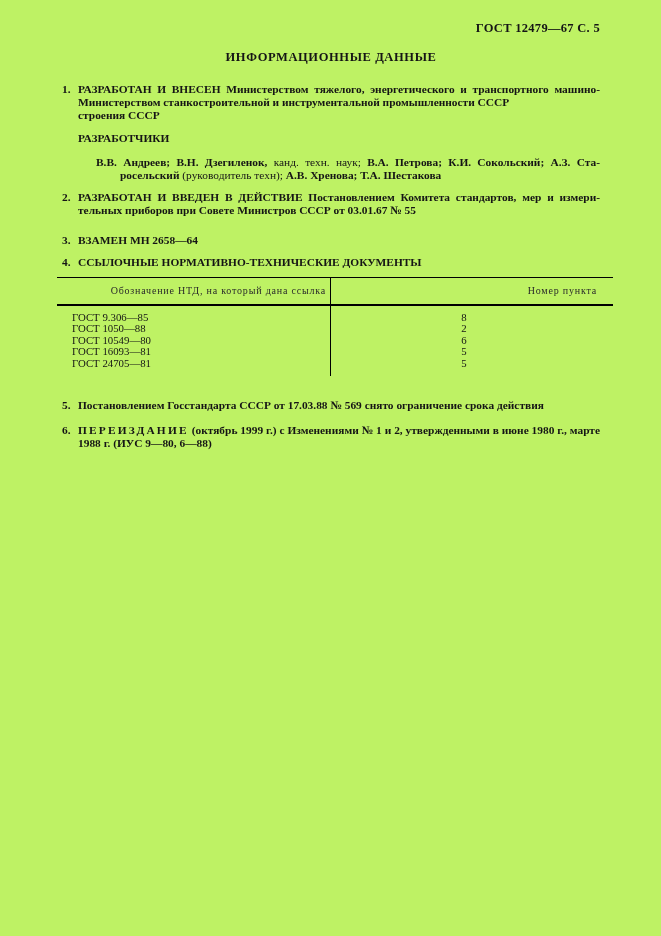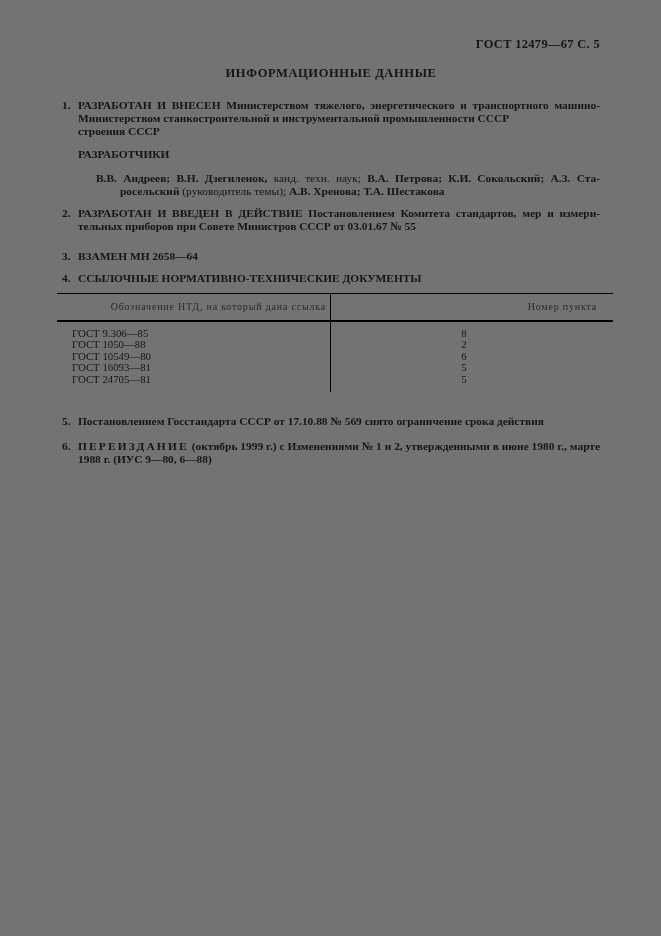--- a/index.html
+++ b/index.html
@@ -5,24 +5,24 @@
   html, body { margin: 0; padding: 0; }
   body {
     background: #f6f6f6;
     font-family: "Liberation Serif", "DejaVu Serif", serif;
   }
   .page {
     position: relative;
     width: 661px;
     height: 936px;
     margin: 0;
-    background: #737373;
+    background: #bef264;
     color: #151515;
     box-sizing: border-box;
-    padding: 38px 61px 0 62px;
+    padding: 22px 61px 0 62px;
     overflow: hidden;
   }
   .doc-header {
     text-align: right;
     font-weight: bold;
     font-size: 12.5px;
     line-height: 13px;
     letter-spacing: 0.3px;
   }
   .main-title {
@@ -111,21 +111,21 @@
   <div class="item m-item1">
     <div class="jline"><span class="num">1.</span><span>РАЗРАБОТАН И ВНЕСЕН Министерством тяжелого, энергетического и транспортного машино-</span></div>
     <div class="cont">Министерством станкостроительной и инструментальной промышленности СССР</div>
     <div class="cont">строения СССР</div>
   </div>
 
   <div class="item m-devh">РАЗРАБОТЧИКИ</div>
 
   <div class="item m-devs">
     <div class="jline"><span>В.В. Андреев; В.Н. Дзегиленок,</span><span class="reg"> канд. техн. наук; </span><span>В.А. Петрова; К.И. Сокольский; А.З. Ста-</span></div>
-    <div class="devs-cont"><span>росельский </span><span class="reg">(руководитель темы); </span><span>А.В. Хренова; Т.А. Шестакова</span></div>
+    <div class="devs-cont"><span>росельский </span><span class="reg">(руководитель техн); </span><span>А.В. Хренова; Т.А. Шестакова</span></div>
   </div>
 
   <div class="item m-item2">
     <div class="jline"><span class="num">2.</span><span>РАЗРАБОТАН И ВВЕДЕН В ДЕЙСТВИЕ Постановлением Комитета стандартов, мер и измери-</span></div>
     <div class="cont">тельных приборов при Совете Министров СССР от 03.01.67 № 55</div>
   </div>
 
   <div class="item m-item3">
     <span class="num">3.</span><span>ВЗАМЕН МН 2658—64</span>
   </div>
@@ -155,21 +155,21 @@
         <div class="t-cell">8</div>
         <div class="t-cell">2</div>
         <div class="t-cell">6</div>
         <div class="t-cell">5</div>
         <div class="t-cell">5</div>
       </div>
     </div>
   </div>
 
   <div class="item m-item5">
-    <span class="num">5.</span><span>Постановлением Госстандарта СССР от 17.10.88 № 569 снято ограничение срока действия</span>
+    <span class="num">5.</span><span>Постановлением Госстандарта СССР от 17.03.88 № 569 снято ограничение срока действия</span>
   </div>
 
   <div class="item m-item6">
     <div class="jline"><span class="num">6.</span><span class="spaced">ПЕРЕИЗДАНИЕ</span><span> (октябрь 1999 г.) с Изменениями № 1 и 2, утвержденными в июне 1980 г., марте</span></div>
     <div class="cont">1988 г. (ИУС 9—80, 6—88)</div>
   </div>
 
 </div>
 
 </body></html>

